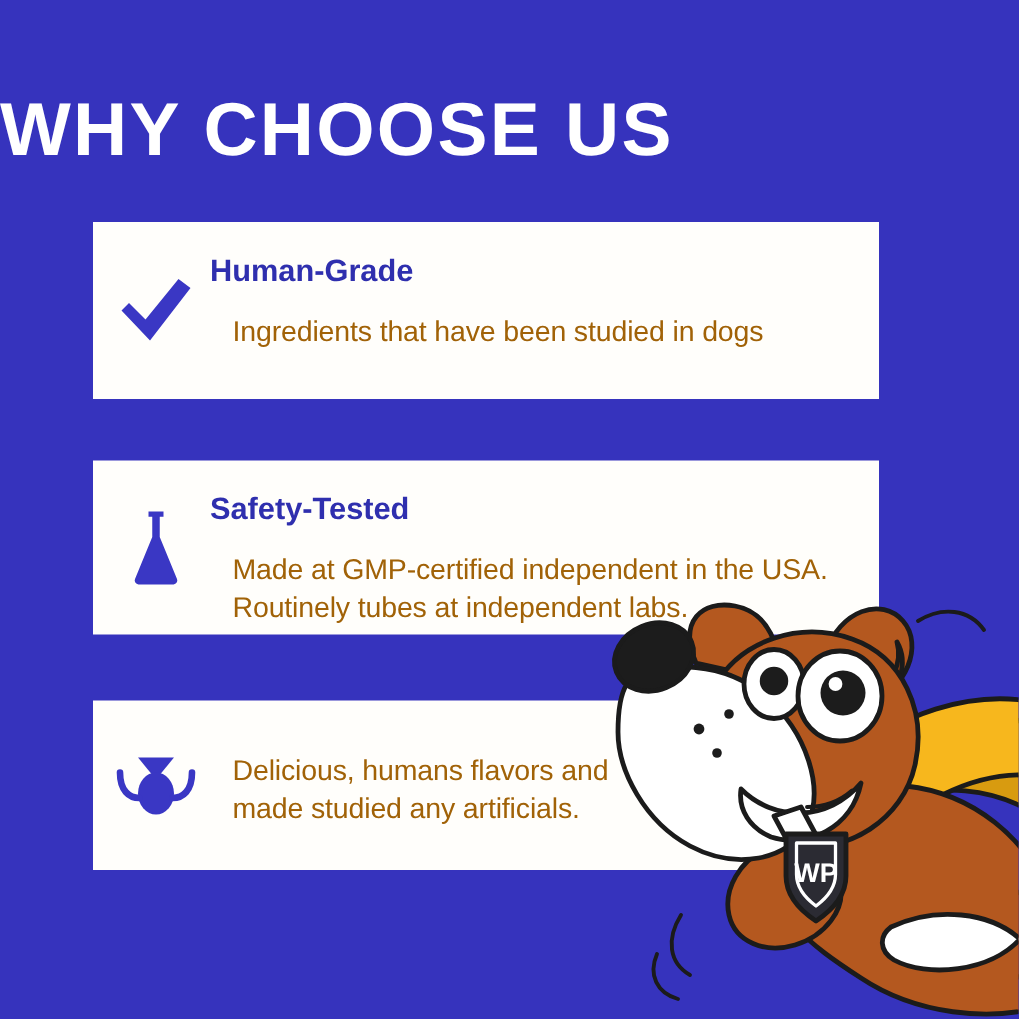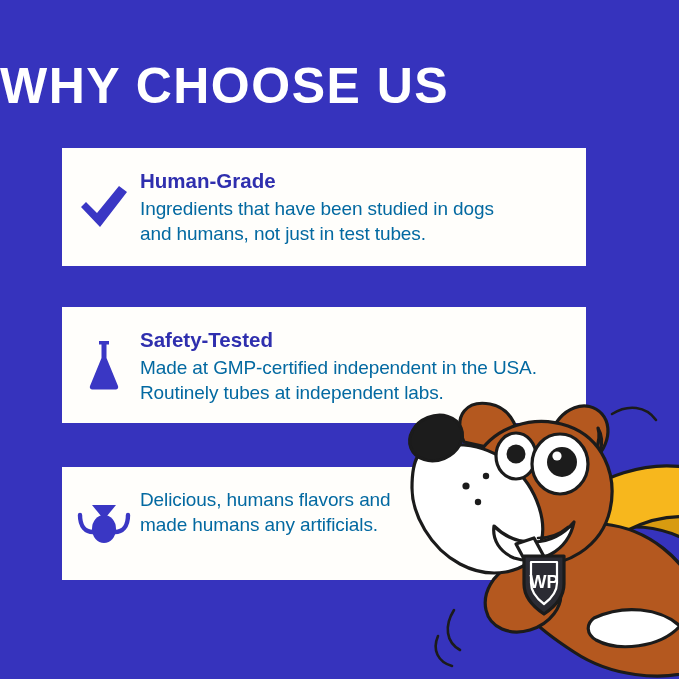--- a/index.html
+++ b/index.html
@@ -68,25 +68,25 @@
   .card-title {
     color: #2f2fae;
     font-family: "Liberation Sans", sans-serif;
     font-weight: bold;
     font-size: 20.5px;
     line-height: 26px;
     margin: 0 0 2px 0;
     white-space: nowrap;
   }
   .card-desc {
-    color: #0369a1;
+    color: #a16207;
     font-family: "Liberation Sans", sans-serif;
     font-size: 19px;
     line-height: 25px;
-    margin: 0;
+    margin: 15px;
     letter-spacing: -0.1px;
   }
   .card-desc .line { display: block; white-space: nowrap; }
 
   
   #mascot {
     position: absolute;
     left: 398px;
     top: 398px;
     width: 290px;
@@ -104,21 +104,20 @@
   <div class="card" id="card-0">
     <div class="card-icon">
       <svg width="52" height="46" viewBox="0 0 52 46" aria-hidden="true">
         <path d="M3 23 L8 18 L19 29 L41 2 L49 8 L22 43 Z" fill="#3A37C4"></path>
       </svg>
     </div>
     <div class="card-body">
       <p class="card-title">Human-Grade</p>
       <p class="card-desc">
         <span class="line">Ingredients that have been studied in dogs</span>
-        <span class="line">and humans, not just in test tubes.</span>
       </p>
     </div>
   </div>
 
   <div class="card" id="card-1">
     <div class="card-icon">
       <svg width="34" height="52" viewBox="0 0 34 52" aria-hidden="true">
         <path d="M12 2 h10 v3.5 h-2.5 v13.5 L31 47 a2.6 2.6 0 0 1 -2.3 3.6 H5.3 A2.6 2.6 0 0 1 3 47 L14.5 19 V5.5 H12 Z" fill="#3A37C4"></path>
       </svg>
     </div>
@@ -136,21 +135,21 @@
       <svg width="56" height="46" viewBox="0 0 56 46" aria-hidden="true">
         <path d="M16 4 h24 l-9 11 h-6 Z" fill="#3A37C4"></path>
         <ellipse cx="28" cy="28" rx="12" ry="14" fill="#3A37C4"></ellipse>
         <path d="M4 14 C4 26 10 31 17 31" stroke="#3A37C4" stroke-width="4.4" fill="none" stroke-linecap="round"></path>
         <path d="M52 14 C52 26 46 31 39 31" stroke="#3A37C4" stroke-width="4.4" fill="none" stroke-linecap="round"></path>
       </svg>
     </div>
     <div class="card-body">
       <p class="card-desc">
         <span class="line">Delicious, humans flavors and</span>
-        <span class="line">made humans any artificials.</span>
+        <span class="line">made studied any artificials.</span>
       </p>
     </div>
   </div>
 
   <svg id="mascot" viewBox="0 0 290 285">
     <g stroke="#1b1b1b" stroke-width="3.2" stroke-linejoin="round" stroke-linecap="round">
 
       <path d="M196 86 C236 70 282 74 300 96 L300 150 C268 126 224 122 188 140 Z" fill="#D89B10"></path>
       <path d="M150 124 C196 74 256 60 300 72 L300 120 C252 112 206 140 176 176 Z" fill="#F7B71D"></path>
 

